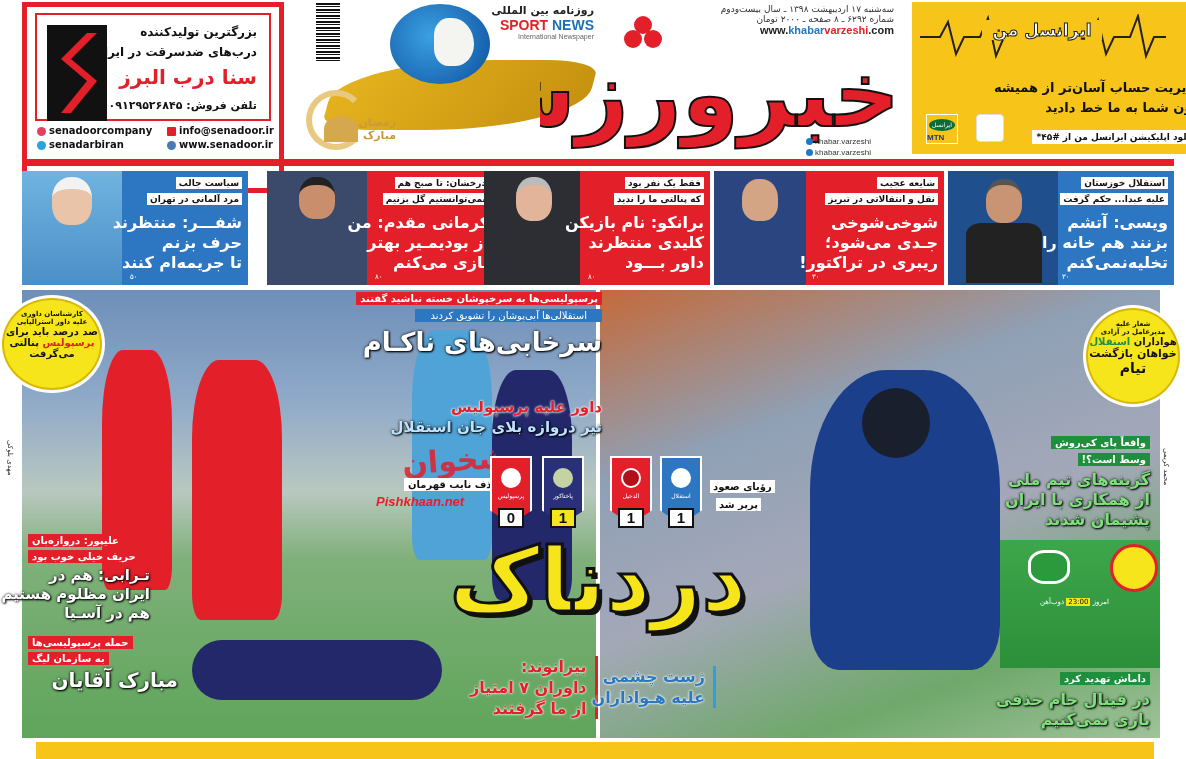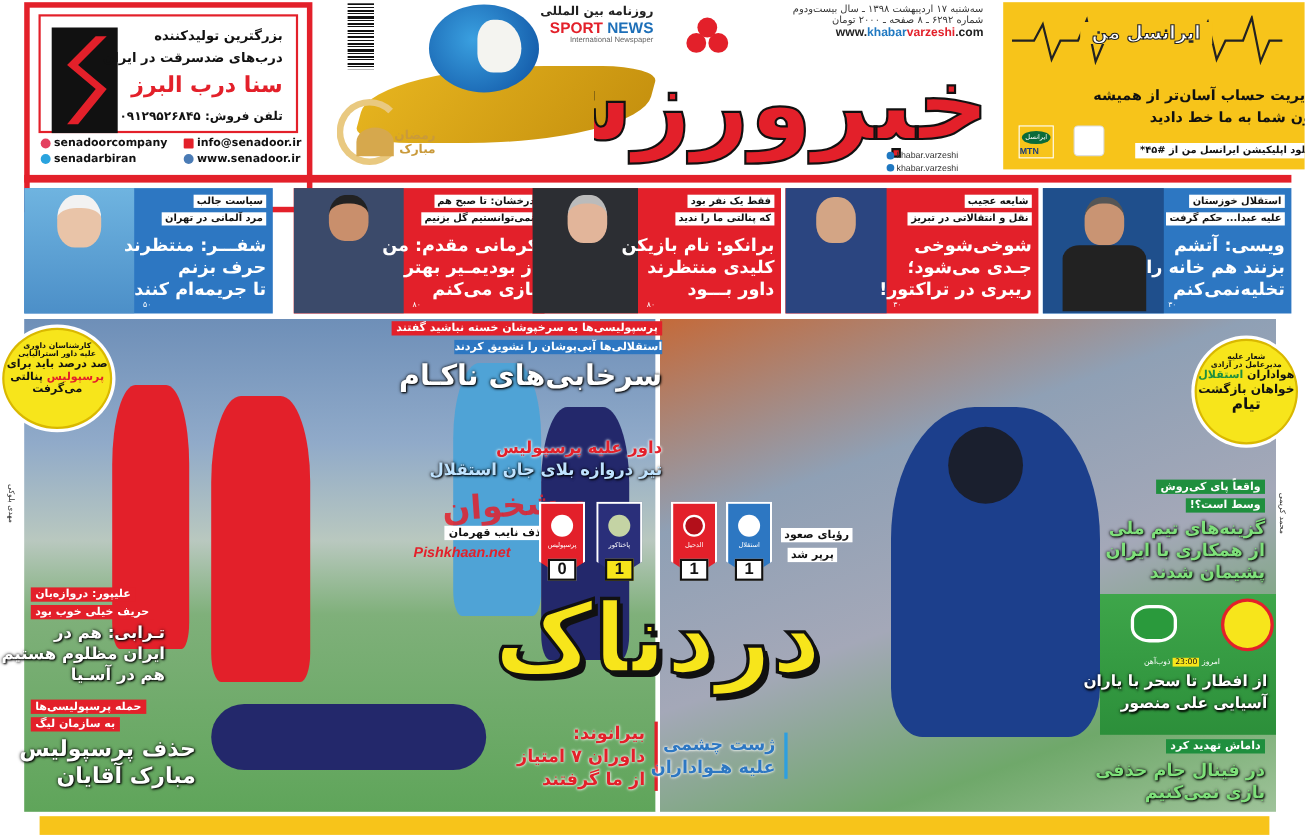--- a/index.html
+++ b/index.html
@@ -68,21 +68,21 @@
 .face{position:absolute;border-radius:45% 45% 40% 40%}
 
 
 #main-photo-left{left:22px;top:290px;width:574px;height:448px;background:linear-gradient(to bottom,#6e8fb8 0%,#90aac9 25%,#b9c8bf 45%,#7fb07a 60%,#5fa55a 100%);overflow:hidden}
 #main-photo-right{left:600px;top:290px;width:560px;height:448px;background:linear-gradient(160deg,#c46a3a 0%,#8fa0b5 30%,#a4a8b8 55%,#6fa86a 80%,#9fc39a 100%);overflow:hidden}
 .player{position:absolute;border-radius:30% 30% 10% 10%}
 #coach-kneel{left:810px;top:370px;width:190px;height:300px;background:#1c3f8c;border-radius:40% 40% 15% 15%}
 #coach-head{left:862px;top:388px;width:68px;height:70px;background:#1a1f2e;border-radius:50%}
 
 .redlabel{position:absolute;background:#e3202a;color:#fff;font-size:10px;font-weight:bold;padding:1px 4px;direction:rtl;white-space:nowrap}
-.bluelabel{position:absolute;background:#2d77c2;color:#fff;font-size:10px;font-weight:bold;padding:1px 0;direction:rtl;white-space:nowrap}
+.bluelabel{position:absolute;background:#2d77c2;color:#fff;font-size:10px;font-weight:normal;padding:1px 15px;direction:rtl;white-space:nowrap}
 .greenlabel{position:absolute;background:#1f8f3e;color:#fff;font-size:10px;font-weight:bold;padding:1px 4px;direction:rtl;white-space:nowrap}
 .bighead{position:absolute;color:#fff;font-weight:bold;direction:rtl;text-align:right;white-space:nowrap;text-shadow:0 0 3px #000,1px 1px 2px #000}
 .yellow-bubble{position:absolute;background:#f7e51b;border:2px solid #d9b800;border-radius:50%;text-align:center;direction:rtl;color:#111;font-weight:bold;box-shadow:0 0 0 3px #fff}
 .vertlabel{position:absolute;writing-mode:vertical-rl;font-size:7px;color:#333;background:#fff}
 
 
 .card{position:absolute;width:42px;height:68px;border:2px solid #fff;clip-path:polygon(0 0,100% 0,100% 80%,50% 100%,0 80%)}
 .card .emb{position:absolute;left:9px;top:10px;width:20px;height:20px;border-radius:50%;background:#fff}
 .card .nm{position:absolute;left:0;right:0;top:34px;text-align:center;font-size:6px;color:#fff;direction:rtl}
 .score{position:absolute;width:26px;height:20px;background:#fff;border:2px solid #111;color:#111;text-align:center;font-size:15px;font-weight:bold;line-height:16px;font-family:"Liberation Sans",sans-serif}
@@ -242,21 +242,20 @@
 <div class="redlabel" style="left:28px;top:534px">علیپور: دروازه‌بان</div>
 <div class="redlabel" style="left:28px;top:550px">حریف خیلی خوب بود</div>
 <div class="bighead" style="left:28px;top:566px;font-size:15px;line-height:19px;width:122px">
   <div>تـرابی: هم در</div>
   <div>ایران مظلوم هستیم</div>
   <div>هم در آسـیا</div>
 </div>
 <div class="redlabel" style="left:28px;top:636px">حمله پرسپولیسی‌ها</div>
 <div class="redlabel" style="left:28px;top:652px">به سازمان لیگ</div>
 <div class="bighead" style="left:28px;top:668px;font-size:20px;line-height:25px;width:150px">
-  <div>حذف پرسپولیس</div>
   <div>مبارک آقایان</div>
 </div>
 
 <div class="abs" style="left:402px;top:442px;font-size:30px;color:rgba(227,32,42,0.85);font-weight:bold;direction:rtl;transform:rotate(-4deg)">پیشخوان</div>
 <div class="abs" style="left:404px;top:478px;background:#fff;font-size:10px;font-weight:bold;color:#111;padding:1px 4px;direction:rtl">حذف نایب قهرمان</div>
 <div class="abs" style="left:376px;top:494px;font-size:13px;font-weight:bold;font-style:italic;color:#e3202a;font-family:'Liberation Sans',sans-serif">Pishkhaan.net</div>
 
 <div class="card" style="left:490px;top:456px;background:#e3202a">
     <div class="emb"></div>
     <div class="nm">پرسپولیس</div>
@@ -315,24 +314,20 @@
   <div>گزینه‌های تیم ملی</div>
   <div>از همکاری با ایران</div>
   <div>پشیمان شدند</div>
 </div>
 <div class="vertlabel" style="left:1162px;top:448px;height:48px">محمد کریمی</div>
 
 <div class="abs" style="left:1000px;top:540px;width:160px;height:128px;background:linear-gradient(#3ea64a,#2c8f3a)">
   <div style="position:absolute;left:28px;top:10px;width:42px;height:34px;background:#2a9a3c;border:3px solid #fff;border-radius:40%"></div>
   <div style="position:absolute;left:110px;top:4px;width:48px;height:48px;border-radius:50%;background:#f7e51b;border:3px solid #e3202a"></div>
   <div style="position:absolute;left:40px;top:58px;font-size:7px;color:#fff;direction:rtl"><span>امروز</span> <span style="background:#f7e51b;color:#111;padding:0 2px">23:00</span> <span>ذوب‌آهن</span></div>
-  <div class="bighead" style="right:8px;top:70px;font-size:14px;line-height:20px">
-    <div>از افطار تا سحر با یاران</div>
-    <div>آسیایی علی منصور</div>
-  </div>
 </div>
 <div class="greenlabel" style="right:36px;top:672px">داماش تهدید کرد</div>
 <div class="bighead" style="right:36px;top:690px;font-size:16px;line-height:20px;color:#7ee07a">
   <div>در فینال جام حذفی</div>
   <div>بازی نمی‌کنیم</div>
 </div>
 
 <div id="bottom-yellow" class="abs"></div>
 
 </body></html>

